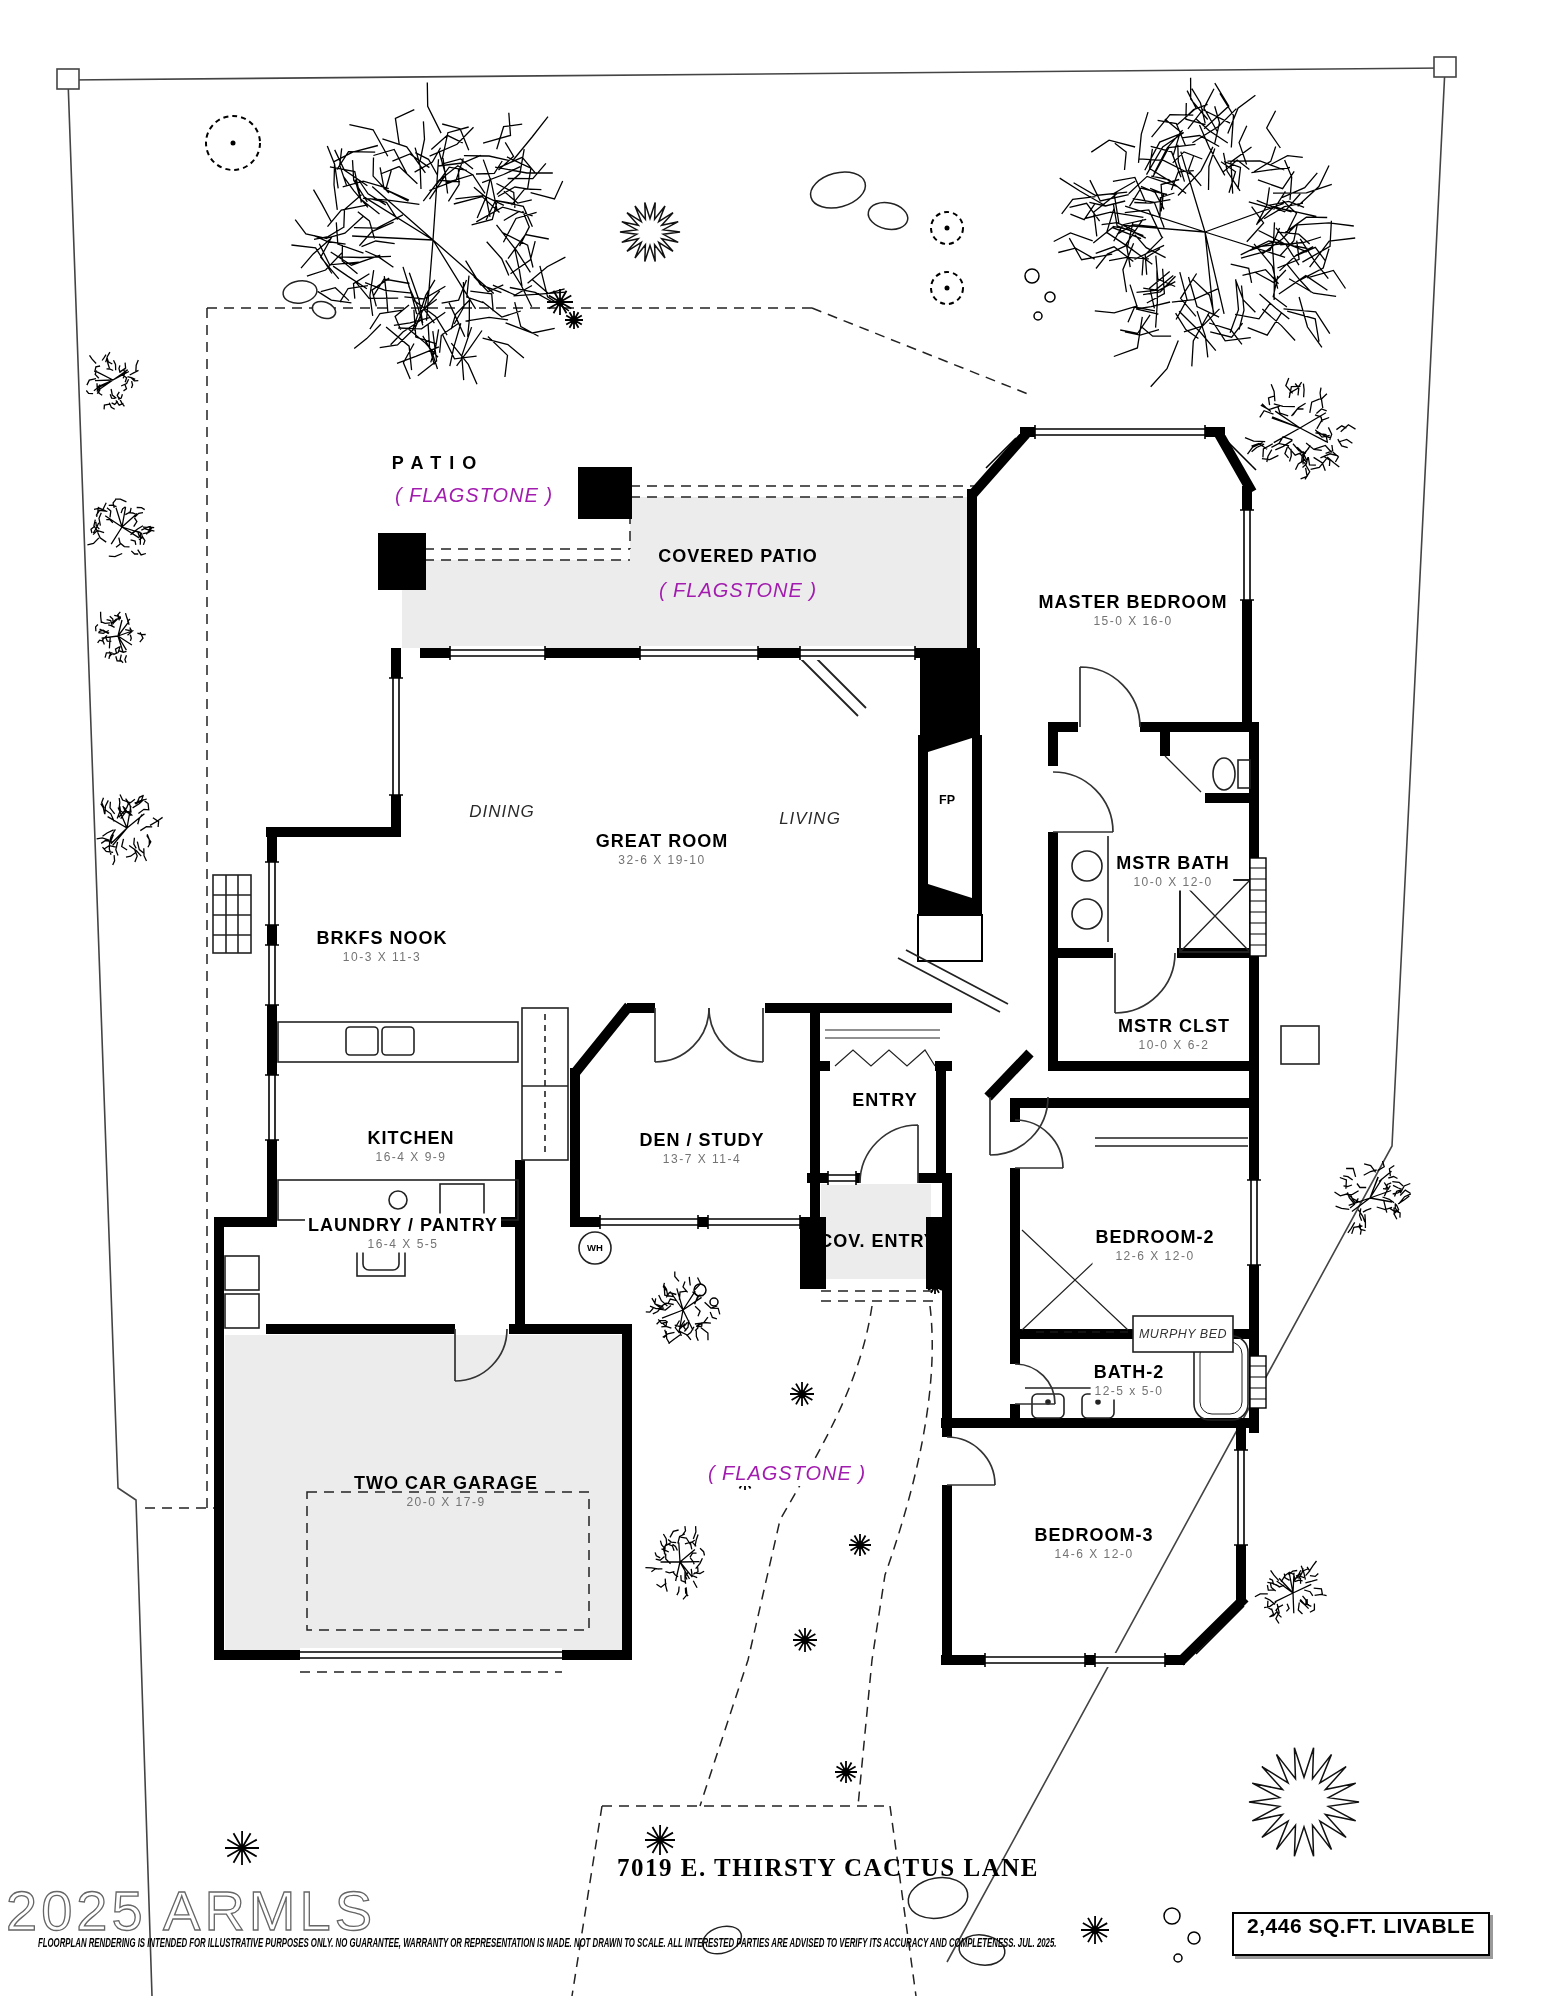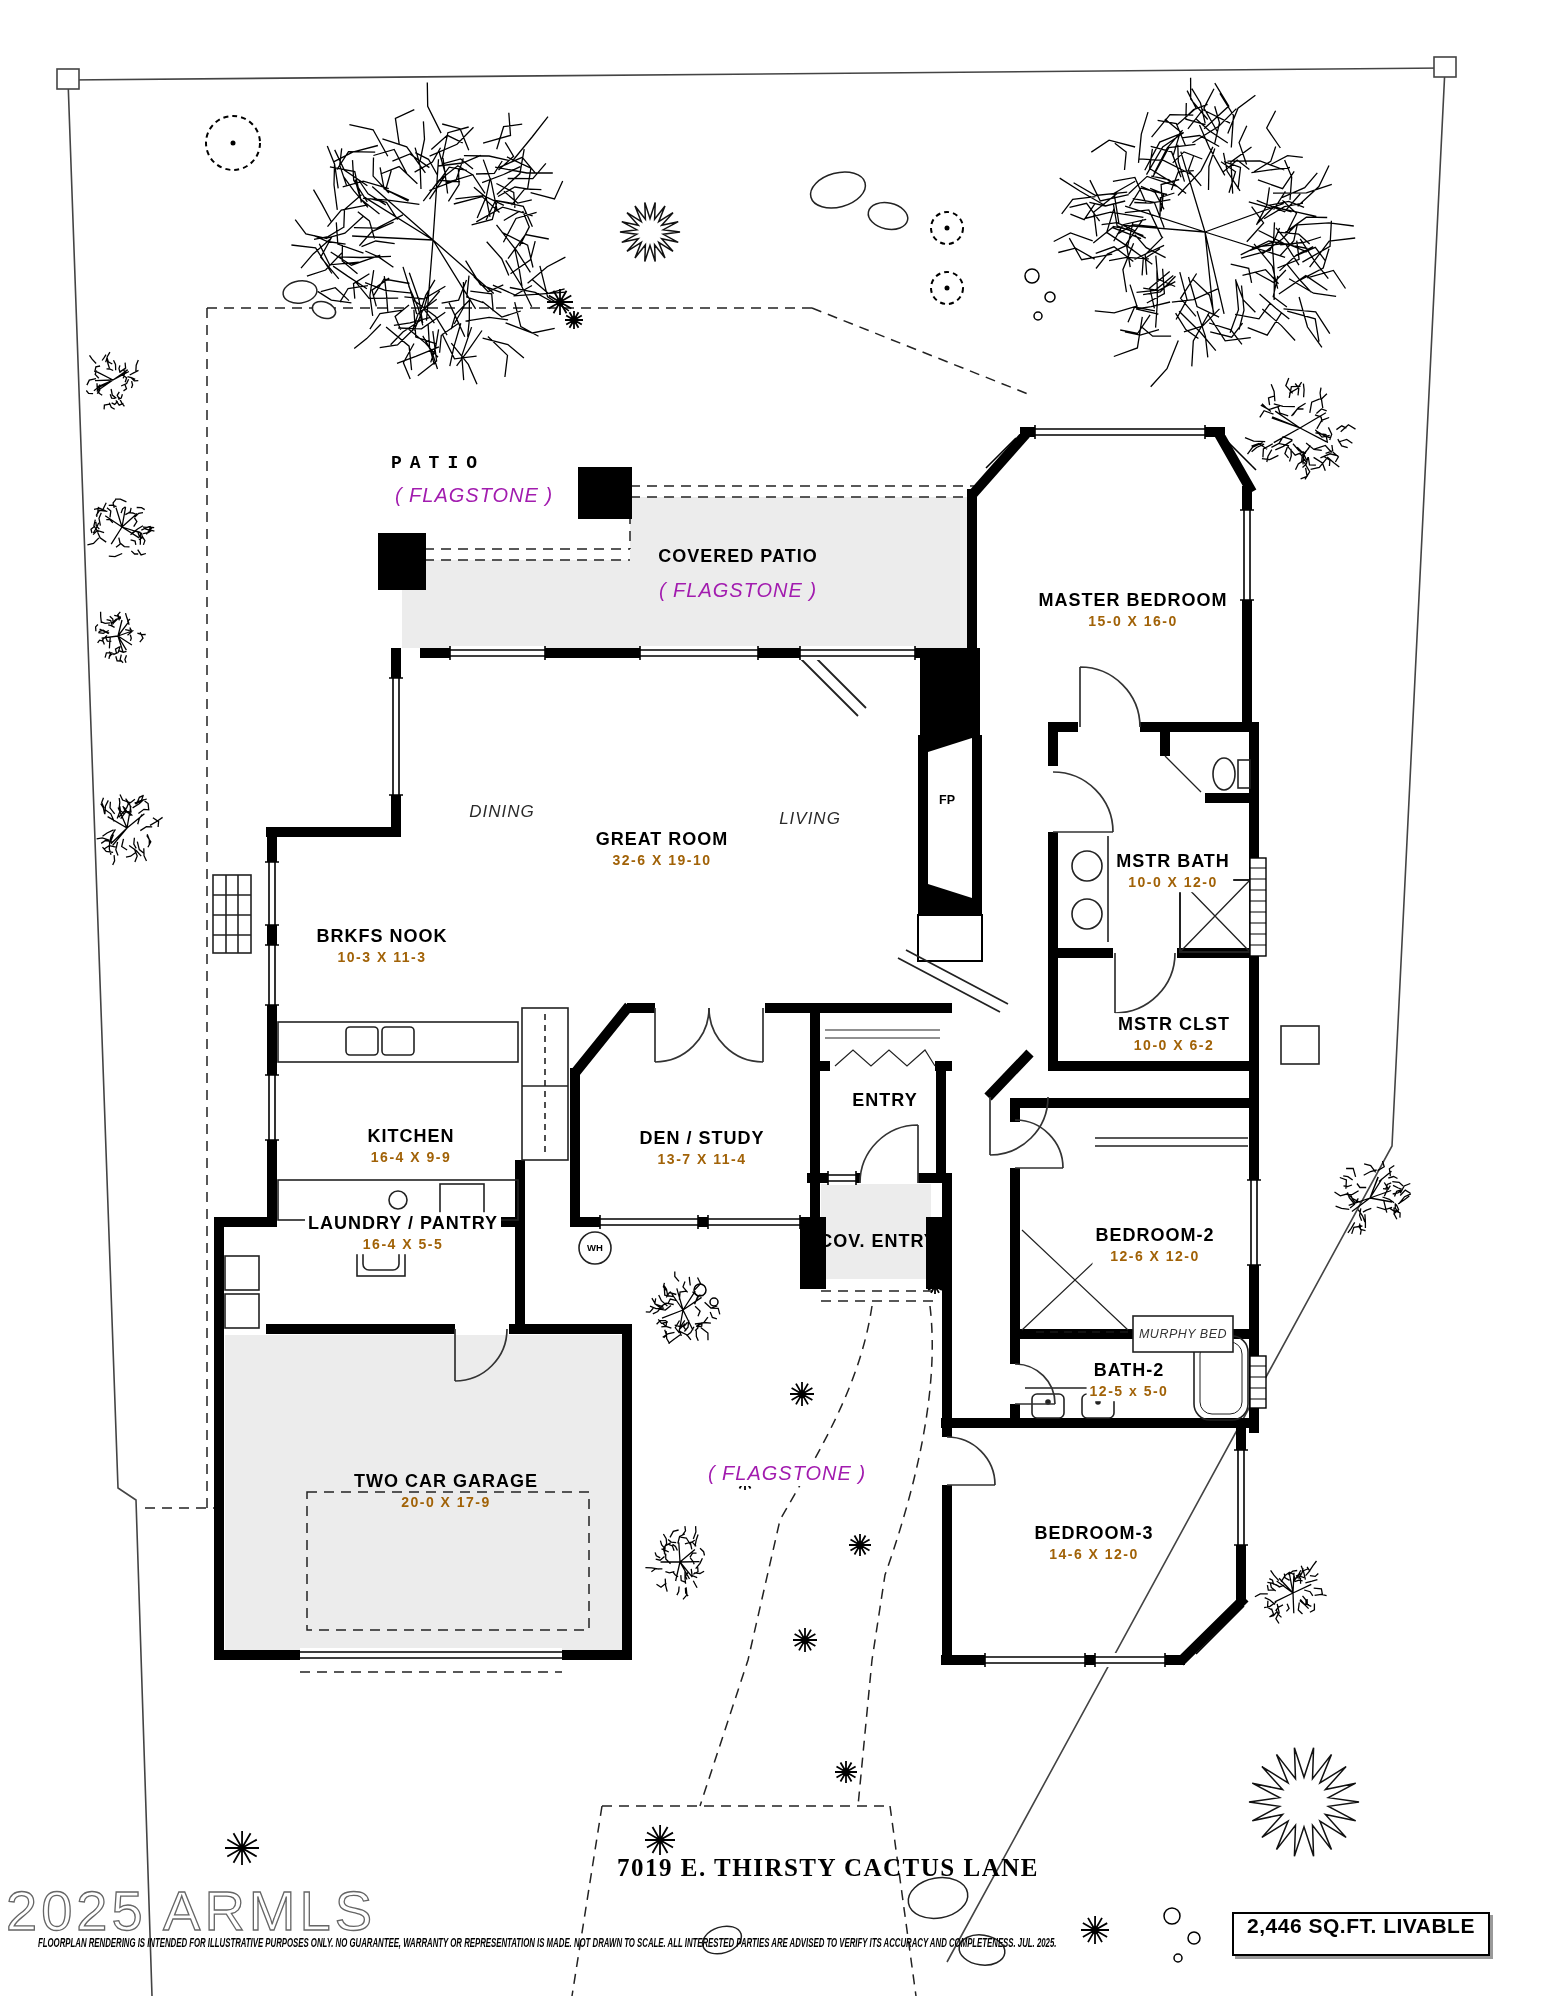--- a/index.html
+++ b/index.html
@@ -2,22 +2,22 @@
 <html><head>
 <meta charset="utf-8">
 <style>
   html,body{margin:0;padding:0;background:#fff;}
   body{width:1545px;height:2000px;font-family:"Liberation Sans",sans-serif;}
   #plan{position:relative;width:1545px;height:2000px;background:#fff;overflow:hidden;}
   #draw{position:absolute;left:0;top:0;z-index:1;}
   .lbl{position:absolute;transform:translate(-50%,-50%);text-align:center;z-index:3;
        background:#fff;line-height:1.3;padding:0 3px;white-space:nowrap;}
   .nm{font-weight:bold;font-size:18px;letter-spacing:1px;color:#000;display:block;}
-  .dm{font-weight:bold;font-size:14px;letter-spacing:1.5px;color:#a16207;display:block;}
-  .sp .nm{letter-spacing:8px;font-size:18px;font-family:Liberation Mono, monospace;}
+  .dm{font-weight:normal;font-size:12px;letter-spacing:1.5px;color:#737373;display:block;}
+  .sp .nm{letter-spacing:8px;font-size:18px;}
   .it{font-style:italic;font-weight:500;color:#2a2a2a;letter-spacing:1px;background:#fff;}
   .sub{font-style:italic;font-weight:400;font-size:20px;color:#a21caf;letter-spacing:1px;display:block;}
   .fp .nm{font-size:12.5px;letter-spacing:0;}
   .wh{font-size:9.5px;font-weight:bold;background:transparent;padding:0;}
   .murphy{font-style:italic;font-weight:500;font-size:12.5px;color:#333;background:transparent;letter-spacing:0.5px;}
   .addr{position:absolute;left:828px;top:1868px;transform:translate(-50%,-50%);z-index:3;
         font-family:"Liberation Serif",serif;font-weight:bold;font-size:25px;letter-spacing:1.5px;white-space:nowrap;}
   .disc{position:absolute;left:38px;top:1936px;z-index:3;font-size:12px;font-weight:bold;font-style:italic;
         white-space:nowrap;transform:scaleX(0.65);transform-origin:left center;letter-spacing:0;}
   .sq{position:absolute;left:1232px;top:1912px;width:254px;height:40px;border:2px solid #000;

